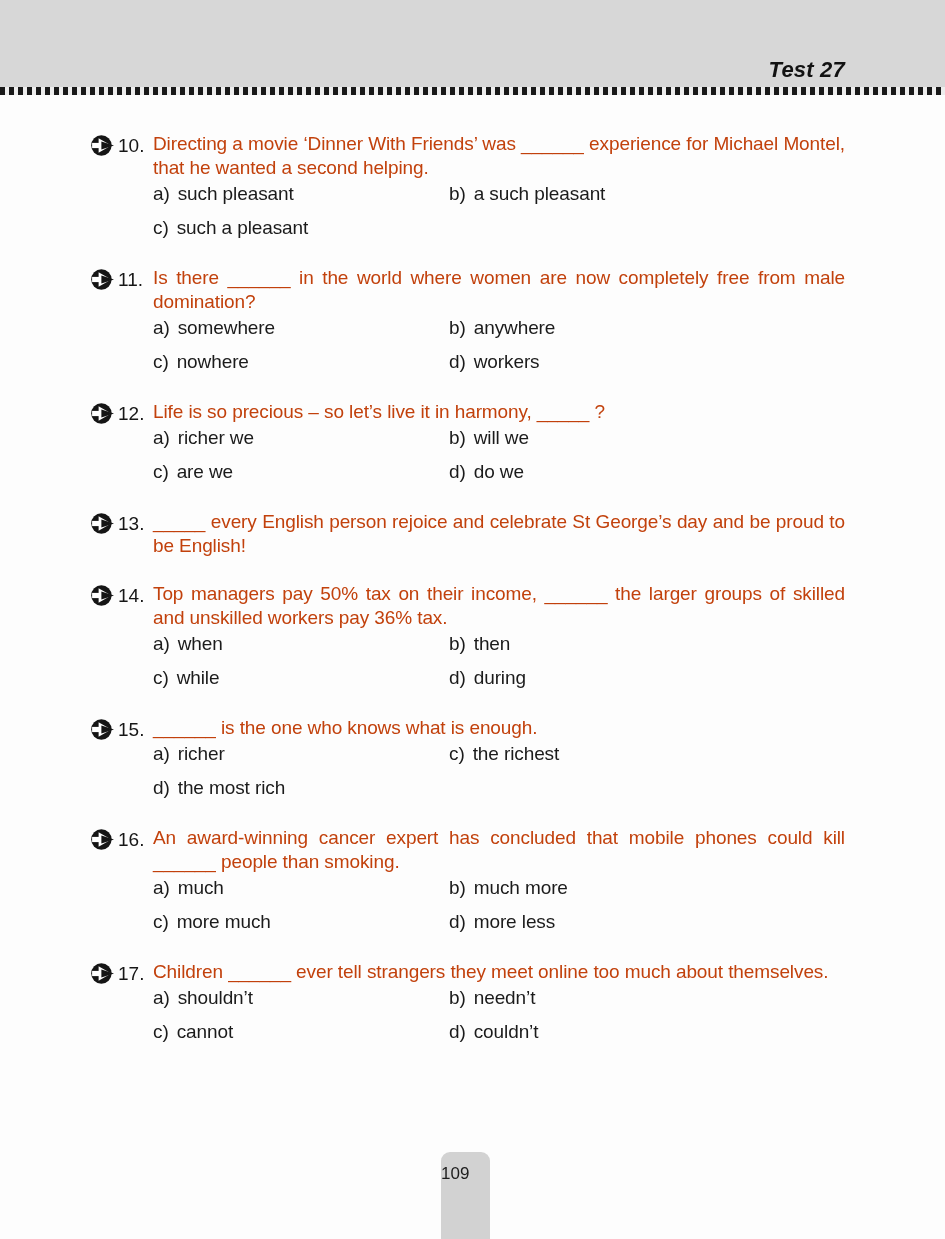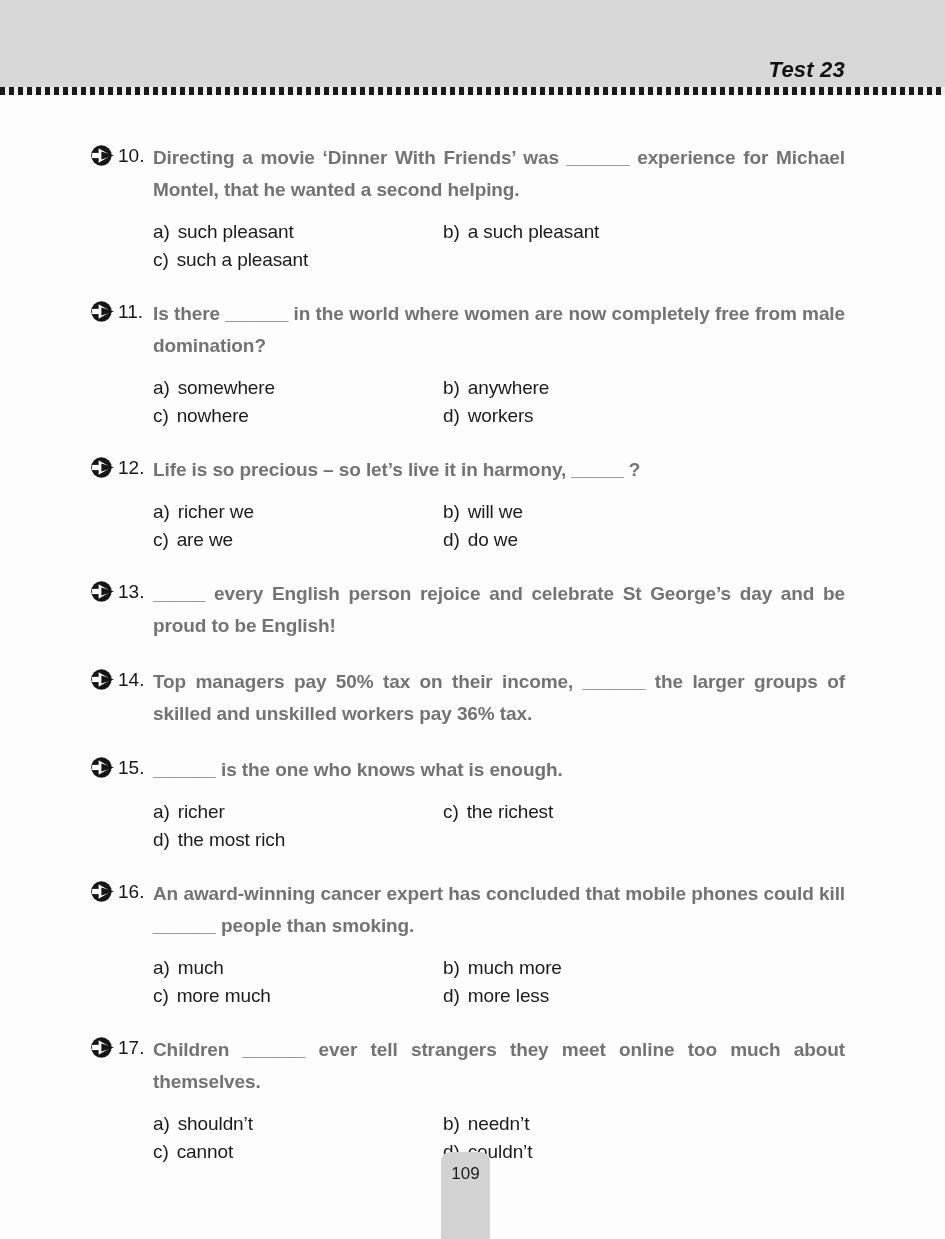--- a/index.html
+++ b/index.html
@@ -24,72 +24,71 @@
     font-weight: bold;
     font-style: italic;
     color: #121212;
     letter-spacing: 0.2px;
   }
   .dotted-divider {
     height: 8px;
     background: repeating-linear-gradient(to right, #191919 0px, #191919 5px, #ededed 5px, #ededed 9px);
   }
   .content {
-    padding: 47px 100px 0 91px;
+    padding: 37px 100px 0 91px;
   }
   .question {
     display: grid;
     grid-template-columns: 27px 35px 1fr;
     margin-bottom: 24px;
   }
   .q-icon { width: 24px; height: 21px; margin-top: 3px; display: inline-block; }
   .q-number {
     font-size: 19px;
     line-height: 28px;
     color: #161616;
   }
   .q-text {
     font-size: 19px;
-    line-height: 32px;
+    line-height: 24px;
     text-align: justify;
     letter-spacing: -0.1px;
-    color: #737373;
-    font-weight: bold;
+    color: #c2410c;
   }
   .options {
-    margin-top: 12px;
+    margin-top: 0;
     display: grid;
     grid-template-columns: 290px 1fr;
+    gap: 6px;
   }
   .option {
     font-size: 19px;
     line-height: 28px;
     letter-spacing: -0.1px;
     white-space: nowrap;
   }
   .opt-label { margin-right: 8px; }
   .page-tab {
     position: absolute;
     left: 441px;
     top: 1152px;
     width: 49px;
     height: 87px;
     background: #d2d2d2;
     border-radius: 9px 9px 0 0;
-    text-align: center;
     padding-top: 12px;
     font-size: 17px;
     color: #1d1d1d;
   }
 </style>
 </head>
 <body>
 
 <header class="page-header">
-  <span class="test-title">Test 23</span>
+  <span class="test-title">Test 27</span>
 </header>
 <div class="dotted-divider"></div>
 
 <main class="content" id="question-list">
   <section class="question">
     <span class="q-icon">
       <svg width="24" height="21" viewBox="0 0 24 21" aria-hidden="true">
         <circle cx="10.4" cy="10.5" r="10.2" fill="#151515"></circle>
         <rect x="1.1" y="7.9" width="9.5" height="5.2" fill="#ffffff"></rect>
         <polygon points="7.6,3.3 20.2,10.5 7.6,17.7" fill="#ffffff"></polygon>
@@ -191,20 +190,34 @@
       <svg width="24" height="21" viewBox="0 0 24 21" aria-hidden="true">
         <circle cx="10.4" cy="10.5" r="10.2" fill="#151515"></circle>
         <rect x="1.1" y="7.9" width="9.5" height="5.2" fill="#ffffff"></rect>
         <polygon points="7.6,3.3 20.2,10.5 7.6,17.7" fill="#ffffff"></polygon>
         <polygon points="10.4,6.4 23.0,10.5 10.4,14.6" fill="#151515"></polygon>
       </svg>
     </span>
     <span class="q-number">14.</span>
     <div class="q-body">
       <p class="q-text">Top managers pay 50% tax on their income, ______ the larger groups of skilled and unskilled workers pay 36% tax.</p>
+      <div class="options">
+        <div class="option">
+          <span class="opt-label">a)</span><span class="opt-text">when</span>
+        </div>
+        <div class="option">
+          <span class="opt-label">b)</span><span class="opt-text">then</span>
+        </div>
+        <div class="option">
+          <span class="opt-label">c)</span><span class="opt-text">while</span>
+        </div>
+        <div class="option">
+          <span class="opt-label">d)</span><span class="opt-text">during</span>
+        </div>
+      </div>
     </div>
   </section>
 
   <section class="question">
     <span class="q-icon">
       <svg width="24" height="21" viewBox="0 0 24 21" aria-hidden="true">
         <circle cx="10.4" cy="10.5" r="10.2" fill="#151515"></circle>
         <rect x="1.1" y="7.9" width="9.5" height="5.2" fill="#ffffff"></rect>
         <polygon points="7.6,3.3 20.2,10.5 7.6,17.7" fill="#ffffff"></polygon>
         <polygon points="10.4,6.4 23.0,10.5 10.4,14.6" fill="#151515"></polygon>

